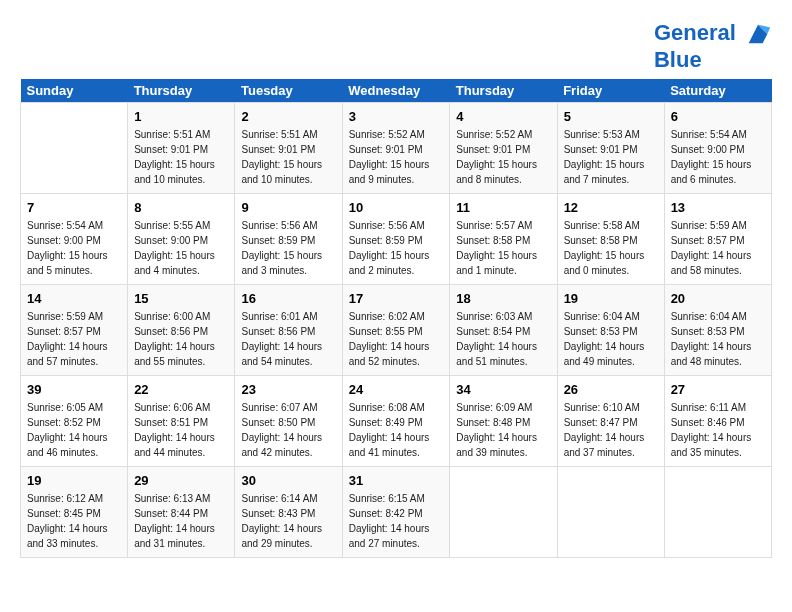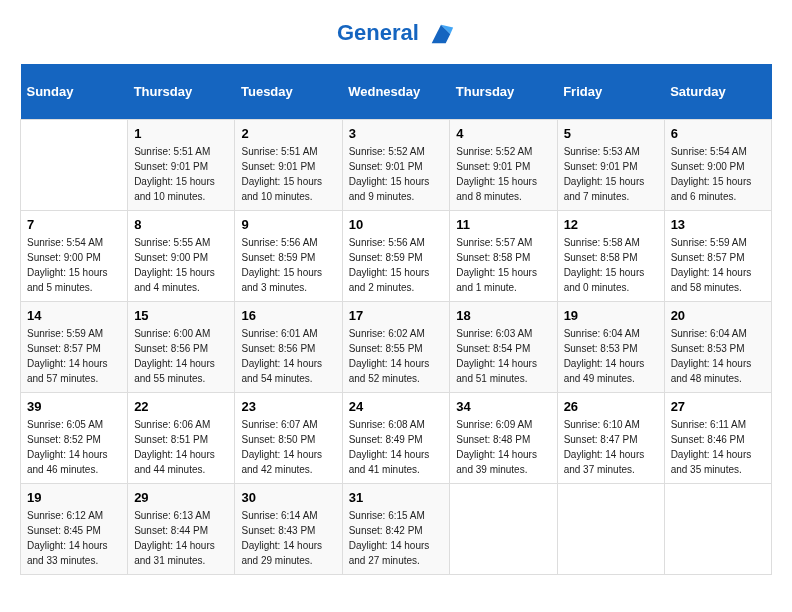--- a/index.html
+++ b/index.html
@@ -5,23 +5,23 @@
     * { box-sizing: border-box; margin: 0; padding: 0; }
     body {
       font-family: Arial, sans-serif;
       background: #fff;
       width: 792px;
       min-height: 612px;
       padding: 20px;
     }
     .header {
       display: flex;
-      justify-content: center;
+      justify-content: flex-end;
       align-items: flex-start;
-      margin-bottom: 16px;
+      margin-bottom: 7px;
     }
     .logo {
       display: flex;
       align-items: center;
     }
     .logo-text {
       font-size: 22px;
       font-weight: bold;
       color: #1a1a2e;
       line-height: 1.1;
@@ -48,21 +48,21 @@
       color: #333;
     }
     table {
       width: 100%;
       border-collapse: collapse;
       font-size: 11.5px;
     }
     thead tr th {
       background-color: #1565c0;
       color: #fff;
-      padding: 20px 6px;
+      padding: 4px 6px;
       text-align: left;
       font-size: 13px;
       font-weight: bold;
     }
     tbody tr td {
       border: 1px solid #ddd;
       padding: 6px 6px;
       vertical-align: top;
       width: 108px;
       min-height: 80px;
@@ -95,20 +95,21 @@
 <div class="header">
   <div class="logo">
     <div>
       <div class="logo-text">
         <span>General</span>
         <svg class="logo-icon" viewBox="0 0 30 30" style="display:inline-block;vertical-align:middle;margin-left:2px;">
           <polygon points="5,25 15,5 25,15 20,25" fill="#1565c0"></polygon>
           <polygon points="15,5 25,15 28,8" fill="#42a5f5"></polygon>
         </svg>
       </div>
+      <div class="logo-text" style="color:#1565c0;font-size:22px;">Blue</div>
     </div>
   </div>
   <div class="title-block">
     <h1></h1>
     <h2></h2>
   </div>
 </div>
 
 <table>
   <thead>

